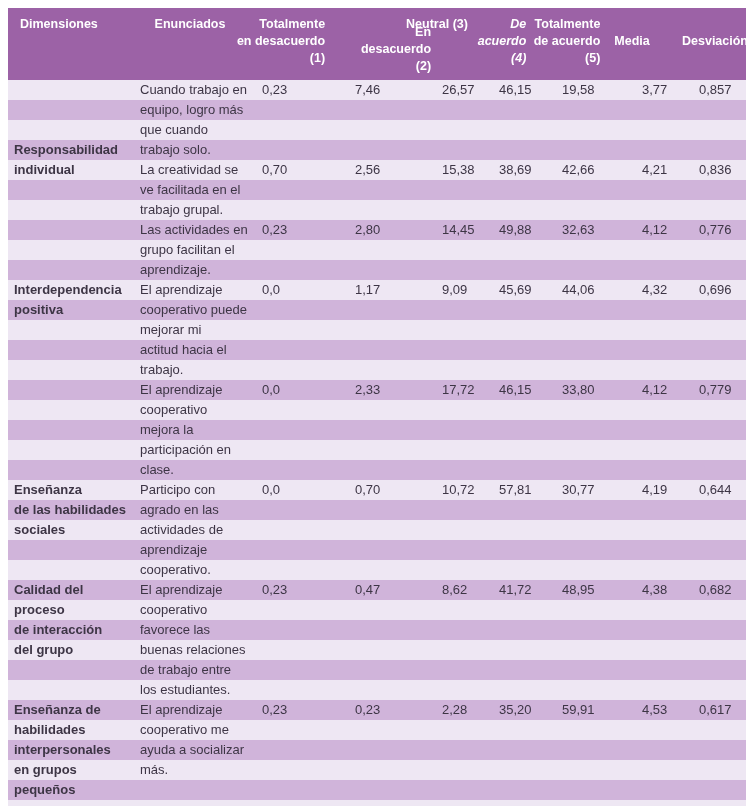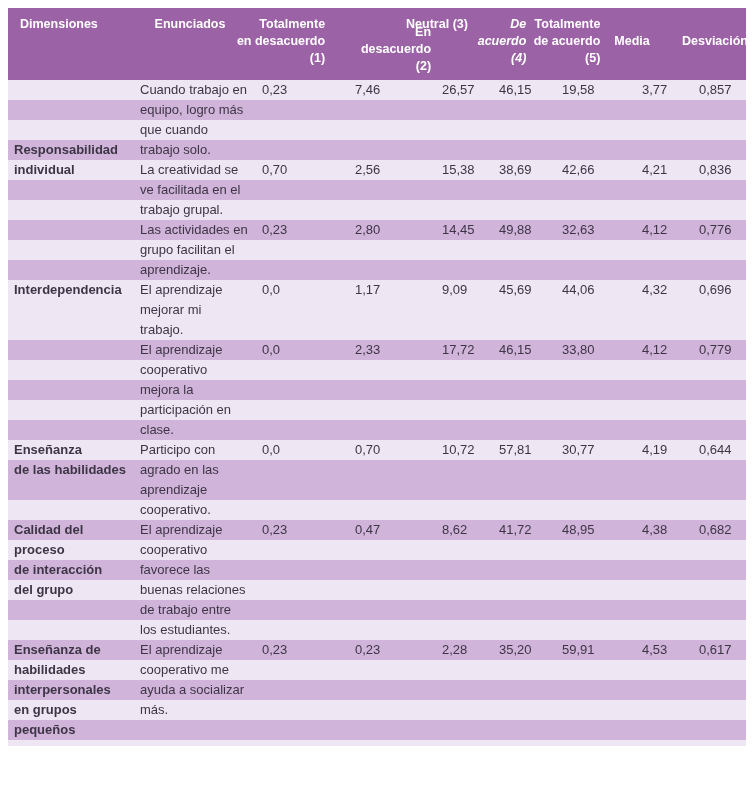--- a/index.html
+++ b/index.html
@@ -167,22 +167,29 @@
           <span class="dim">Interdependencia</span>
           <span class="enun">El aprendizaje</span>
           <span class="n1">0,0</span>
           <span class="n2">1,17</span>
           <span class="n3">9,09</span>
           <span class="n4">45,69</span>
           <span class="n5">44,06</span>
           <span class="n6">4,32</span>
           <span class="n7">0,696</span>
         </div>
+        <div class="trow medium">
+          <span class="dim">positiva</span>
+          <span class="enun">cooperativo puede</span>
+        </div>
         <div class="trow light">
           <span class="enun">mejorar mi</span>
+        </div>
+        <div class="trow medium">
+          <span class="enun">actitud hacia el</span>
         </div>
         <div class="trow light">
           <span class="enun">trabajo.</span>
         </div>
         <div class="trow medium">
           <span class="enun">El aprendizaje</span>
           <span class="n1">0,0</span>
           <span class="n2">2,33</span>
           <span class="n3">17,72</span>
           <span class="n4">46,15</span>
@@ -210,20 +217,24 @@
           <span class="n3">10,72</span>
           <span class="n4">57,81</span>
           <span class="n5">30,77</span>
           <span class="n6">4,19</span>
           <span class="n7">0,644</span>
         </div>
         <div class="trow medium">
           <span class="dim">de las habilidades</span>
           <span class="enun">agrado en las</span>
         </div>
+        <div class="trow light">
+          <span class="dim">sociales</span>
+          <span class="enun">actividades de</span>
+        </div>
         <div class="trow medium">
           <span class="enun">aprendizaje</span>
         </div>
         <div class="trow light">
           <span class="enun">cooperativo.</span>
         </div>
         <div class="trow medium">
           <span class="dim">Calidad del</span>
           <span class="enun">El aprendizaje</span>
           <span class="n1">0,23</span>

